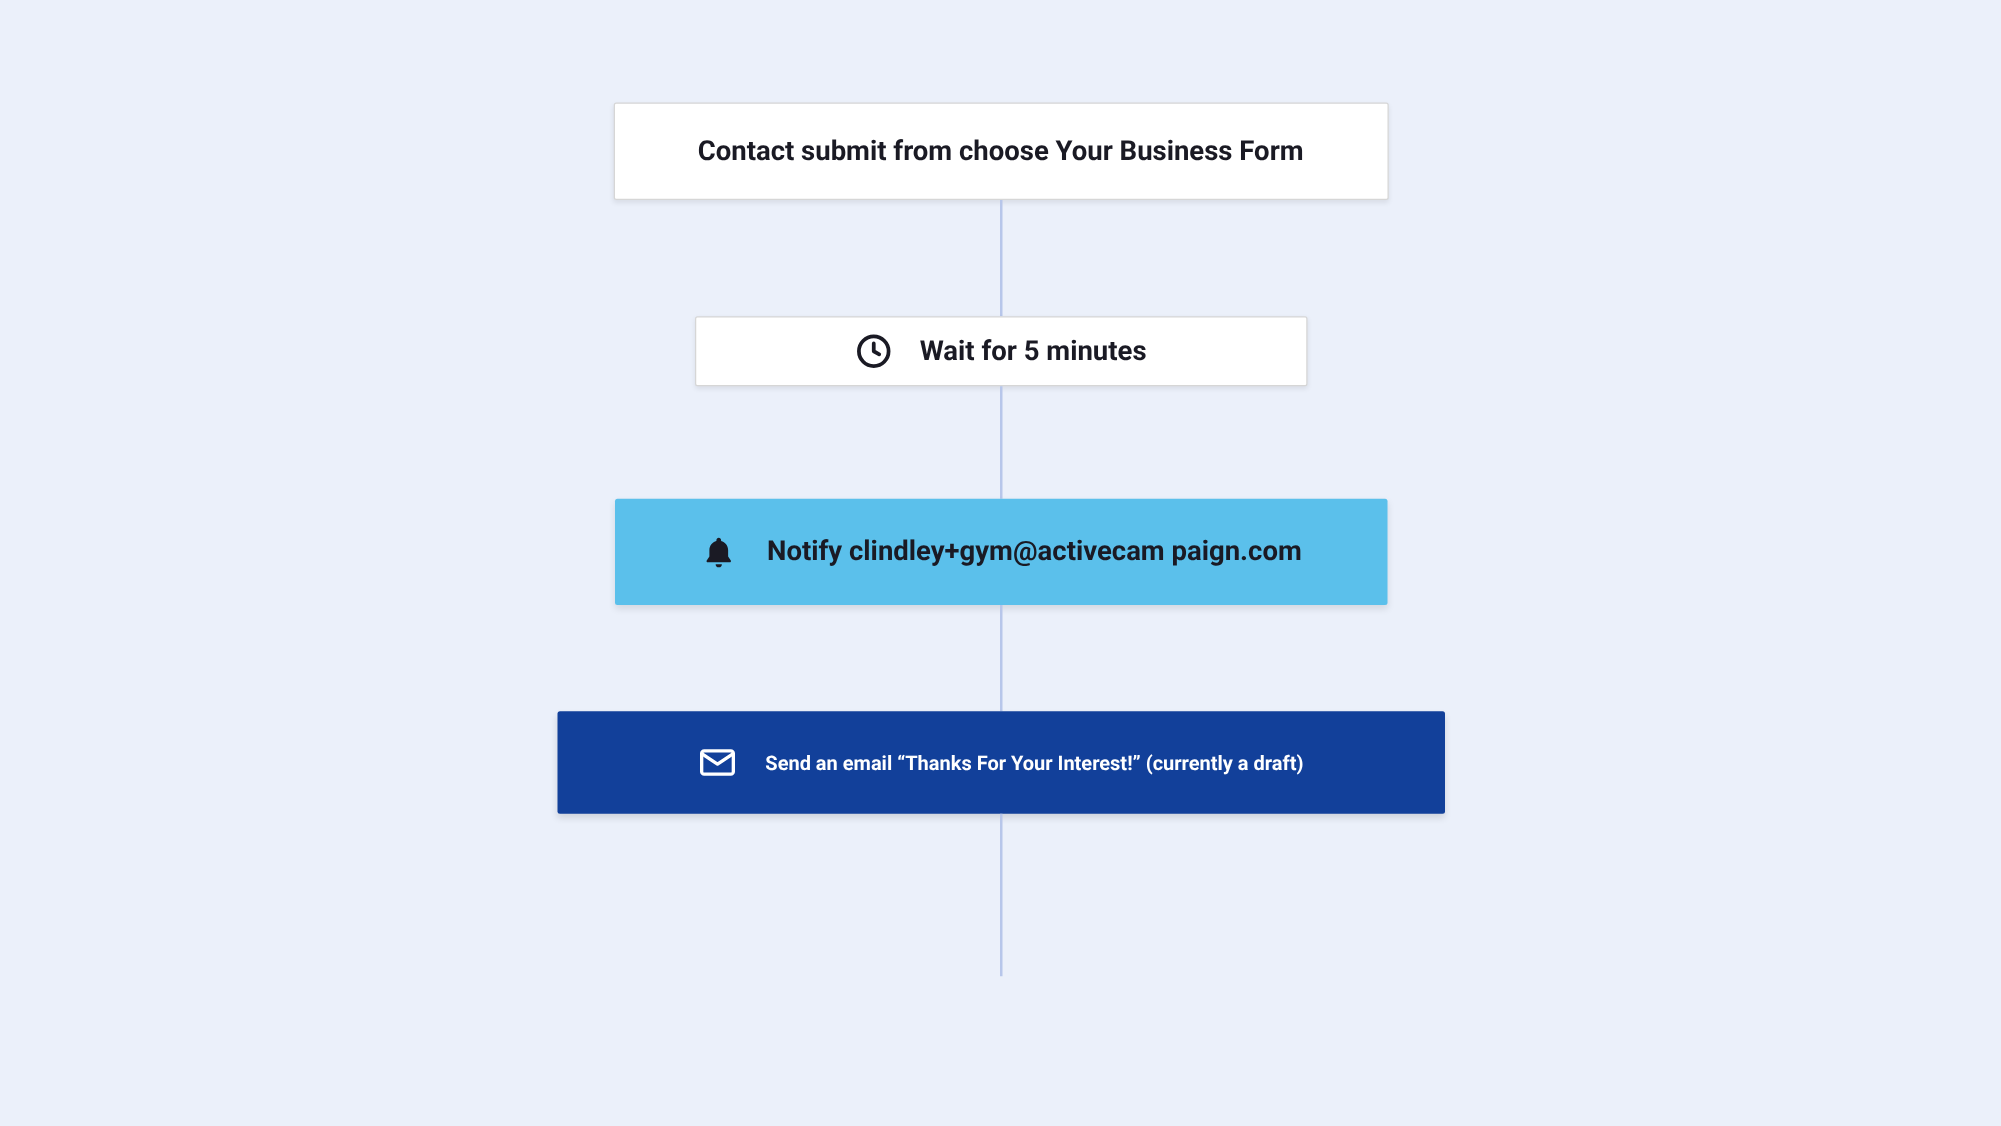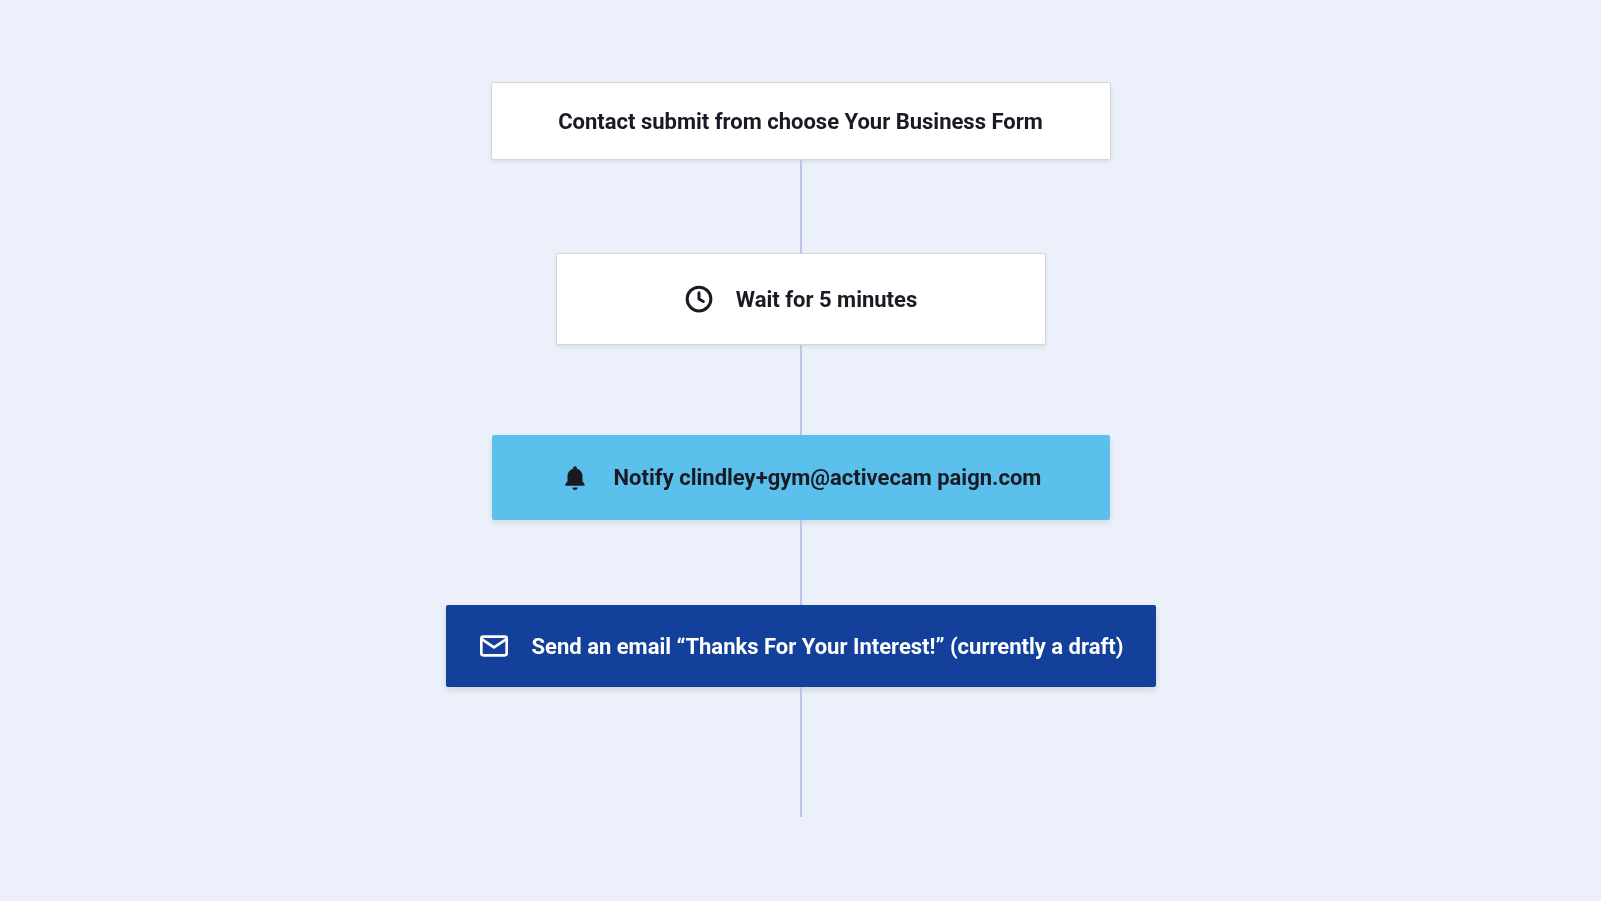--- a/index.html
+++ b/index.html
@@ -29,42 +29,42 @@
     width: 620px;
     height: 78px;
     background: #FFFFFF;
     border: 1px solid #D6D6D6;
     color: #1A1A24;
     font-size: 22px;
     box-shadow: 0 2px 4px rgba(0,0,0,0.08);
   }
   .node-wait {
     width: 490px;
-    height: 92px;
+    height: 56px;
     background: #FFFFFF;
     border: 1px solid #D6D6D6;
     color: #1A1A24;
     font-size: 22px;
     box-shadow: 0 2px 4px rgba(0,0,0,0.08);
   }
   .node-notify {
     width: 618px;
     height: 85px;
     background: #5BC0EB;
     color: #1A1A24;
     font-size: 22px;
     box-shadow: 0 3px 6px rgba(0,0,0,0.10);
     gap: 24px;
   }
   .node-email {
     width: 710px;
     height: 82px;
     background: #12409A;
     color: #FFFFFF;
-    font-size: 22px;
+    font-size: 16px;
     box-shadow: 0 3px 6px rgba(0,0,0,0.12);
   }
   .connector {
     width: 2px;
     background: #B7C6EA;
   }
   .c1 { height: 93px; }
   .c2 { height: 90px; }
   .c3 { height: 85px; }
   .c4 { height: 130px; }

